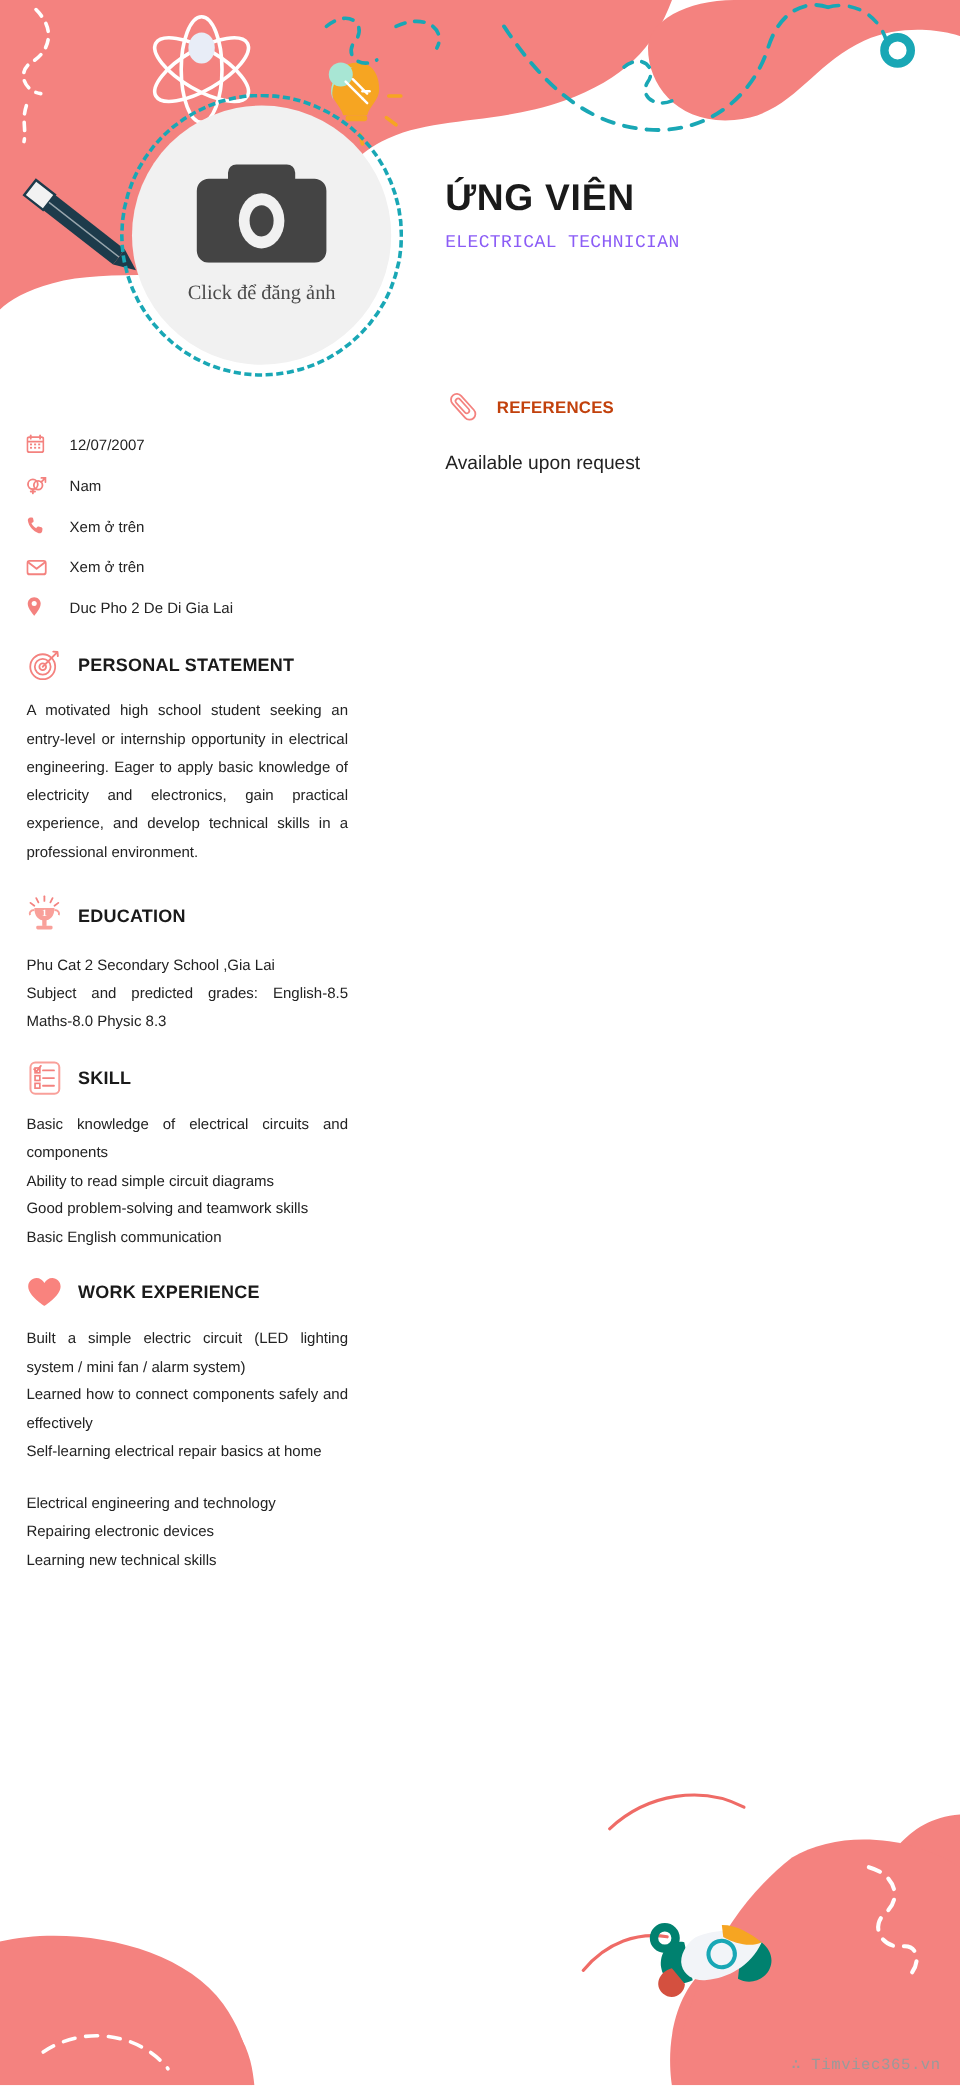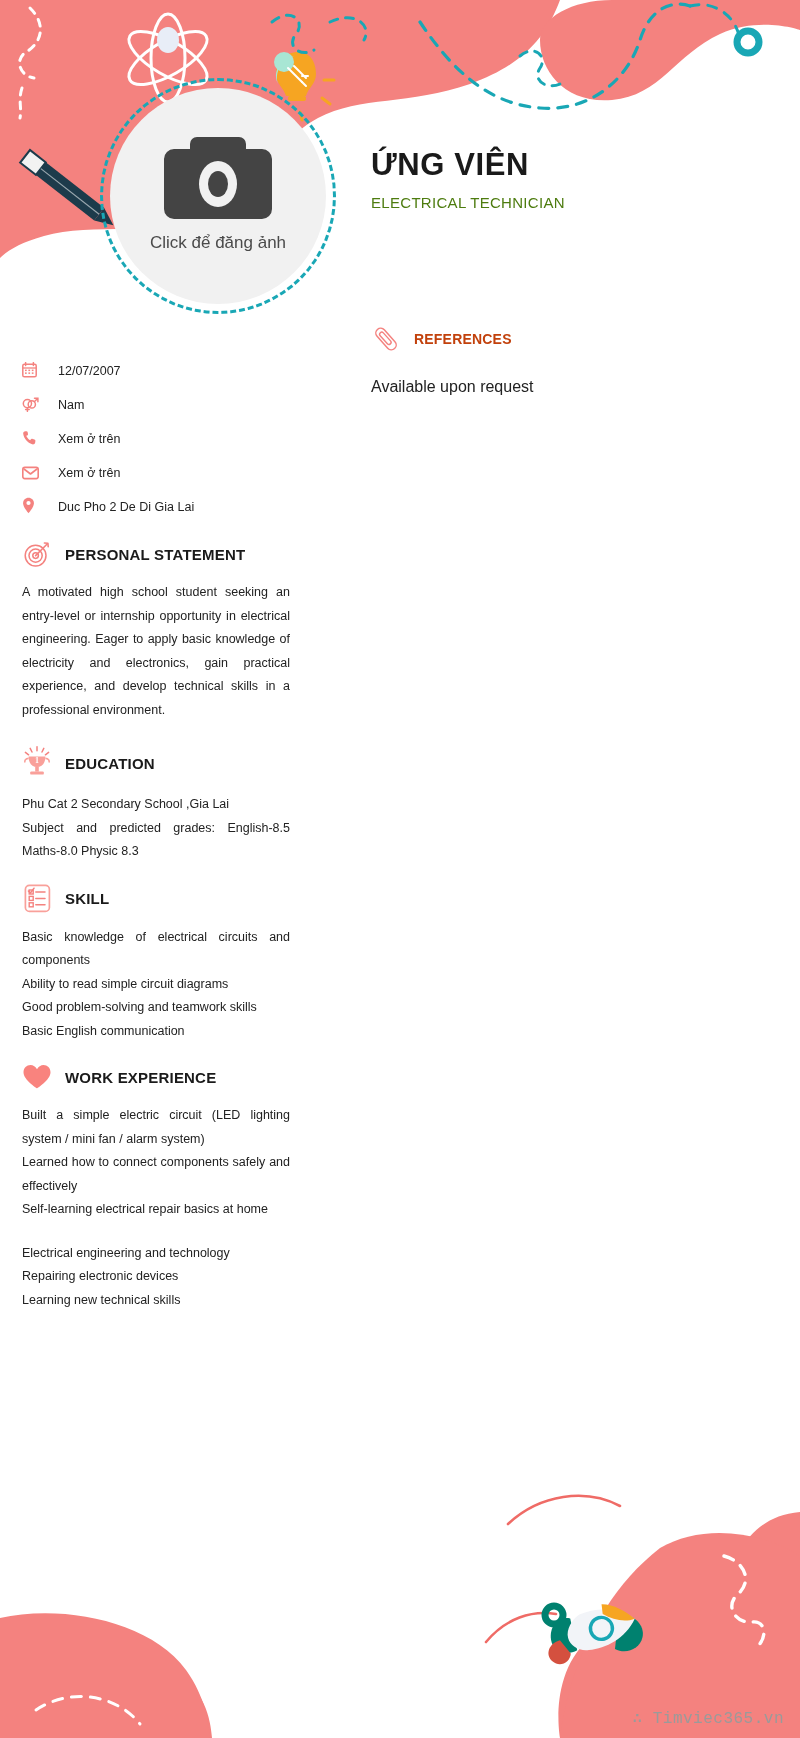--- a/index.html
+++ b/index.html
@@ -60,42 +60,43 @@
     flex-direction: column;
     align-items: center;
     justify-content: center;
     cursor: pointer;
   }
   .cam-icon { margin-top: -10px; }
   .avatar-label {
     font-size: 17px;
     color: #4a4a4a;
     margin-top: 10px;
-    font-family: Liberation Sans, sans-serif;
+    font-family: Liberation Serif, serif;
   }
 
   
   .name-block {
     position: absolute;
     left: 371px;
     top: 148px;
     width: 400px;
   }
   .cand-name {
     font-size: 31px;
     font-weight: bold;
     letter-spacing: 0.6px;
     color: #1a1a1a;
     line-height: 1.1;
   }
   .cand-title {
     margin-top: 12px;
     font-size: 15px;
     letter-spacing: 0.3px;
-    color: #4d7c0f;
+    color: #8b5cf6;
+    font-family: Liberation Mono, monospace;
   }
 
   
   .left-col {
     position: absolute;
     left: 22px;
     top: 344px;
     width: 268px;
   }
   .contact-row {
@@ -172,21 +173,21 @@
     font-size: 16px;
     color: #222;
   }
 
   
   .brand {
     position: absolute;
     right: 16px;
     bottom: 10px;
     font-family: "Liberation Mono", monospace;
-    font-size: 16px;
+    font-size: 13px;
     color: #9a9a9a;
     letter-spacing: 0.5px;
   }
 </style>
 </head>
 <body>
 
 <div class="page">
 
   <div class="top-deco">

